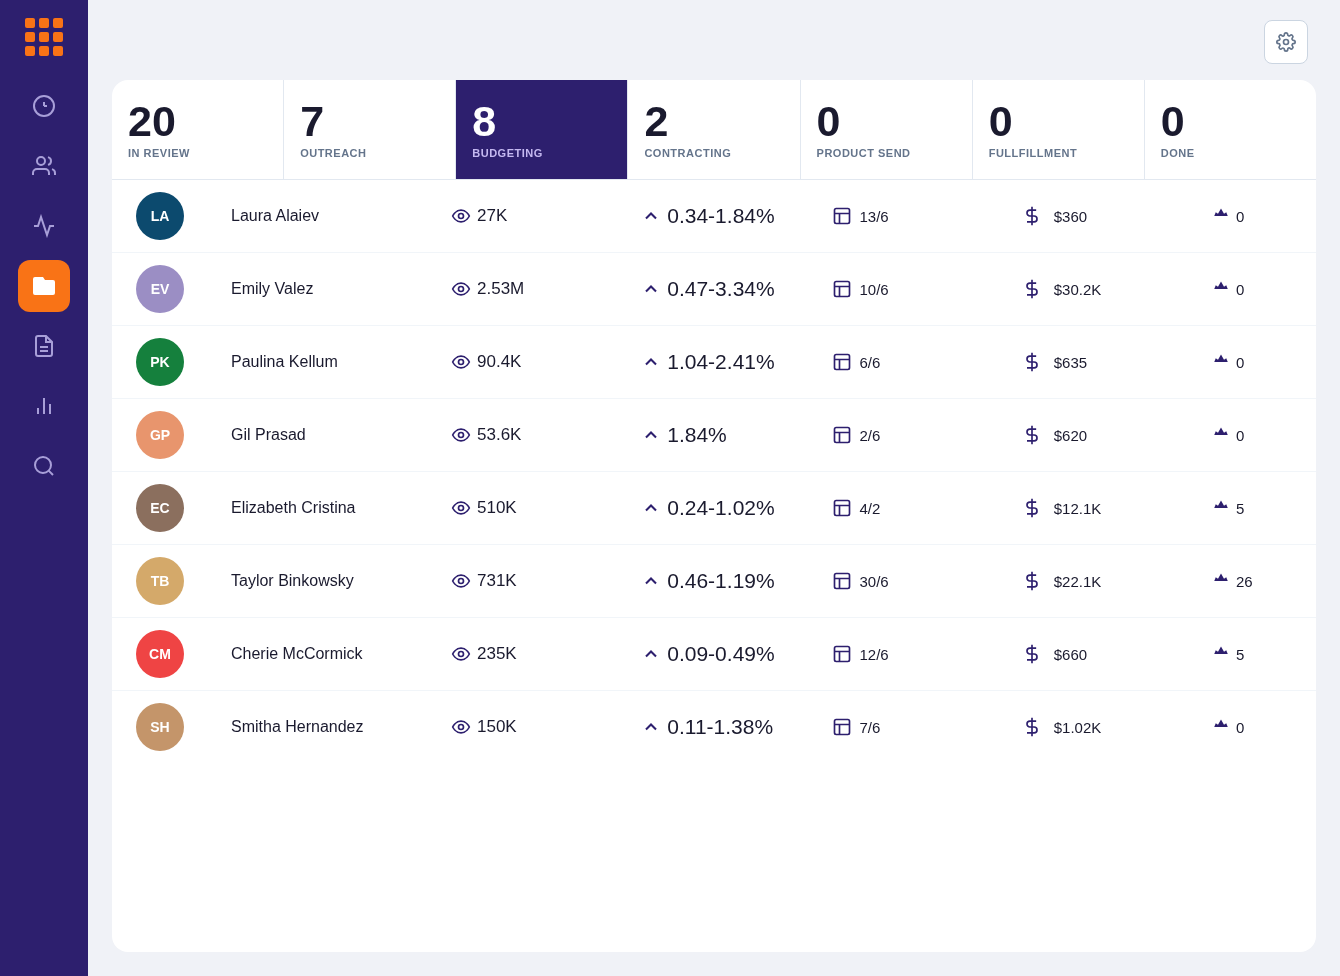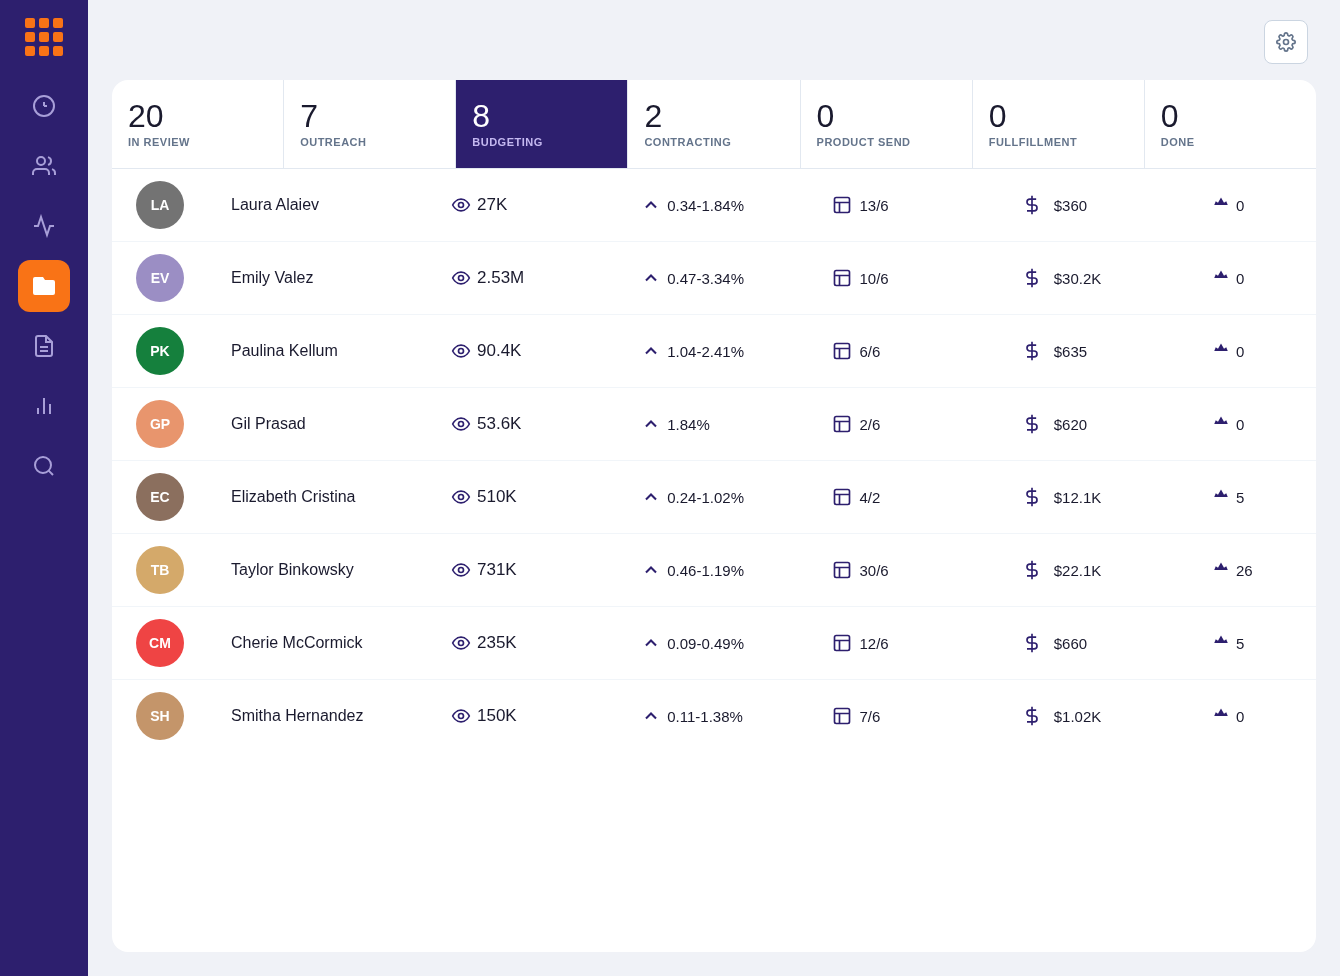--- a/index.html
+++ b/index.html
@@ -101,22 +101,22 @@
       padding: 20px 16px;
       text-align: left;
       border-right: 1px solid #e2e8f0;
       cursor: pointer;
     }
     .stage-tab:last-child { border-right: none; }
     .stage-tab.active {
       background: #2d1f6e;
     }
     .stage-count {
-      font-size: 32px;
-      font-weight: 400;
+      font-size: 43px;
+      font-weight: 700;
       color: #1a1a2e;
       line-height: 1;
     }
     .stage-tab.active .stage-count { color: white; }
     .stage-label {
       font-size: 11px;
       font-weight: 600;
       color: #64748b;
       letter-spacing: 0.5px;
       margin-top: 4px;
@@ -160,21 +160,21 @@
     .col-views {
       flex: 1;
       display: flex; align-items: center; gap: 6px;
       color: #1a1a2e;
       font-size: 17px;
     }
     .col-engagement {
       flex: 1;
       display: flex; align-items: center; gap: 6px;
       color: #1a1a2e;
-      font-size: 15px;
+      font-size: 21px;
     }
     .col-posts {
       flex: 1;
       display: flex; align-items: center; gap: 8px;
       color: #1a1a2e;
       font-size: 15px;
     }
     .col-cost {
       flex: 1;
       display: flex; align-items: center; gap: 12px;
@@ -187,21 +187,21 @@
       color: #1a1a2e;
       font-size: 15px;
     }
 
     .icon-svg {
       color: #2d1f6e;
       flex-shrink: 0;
     }
 
     
-    .avatar-1 { background: #737373; }
+    .avatar-1 { background: #0c4a6e; }
     .avatar-2 { background: #9b8ec4; }
     .avatar-3 { background: #15803d; }
     .avatar-4 { background: #e8956d; }
     .avatar-5 { background: #8b6f5e; }
     .avatar-6 { background: #d4a96a; }
     .avatar-7 { background: #ef4444; justify-content: center; }
     .avatar-8 { background: #c4956a; }
 
     .avatar-initials {
       font-size: 14px;

